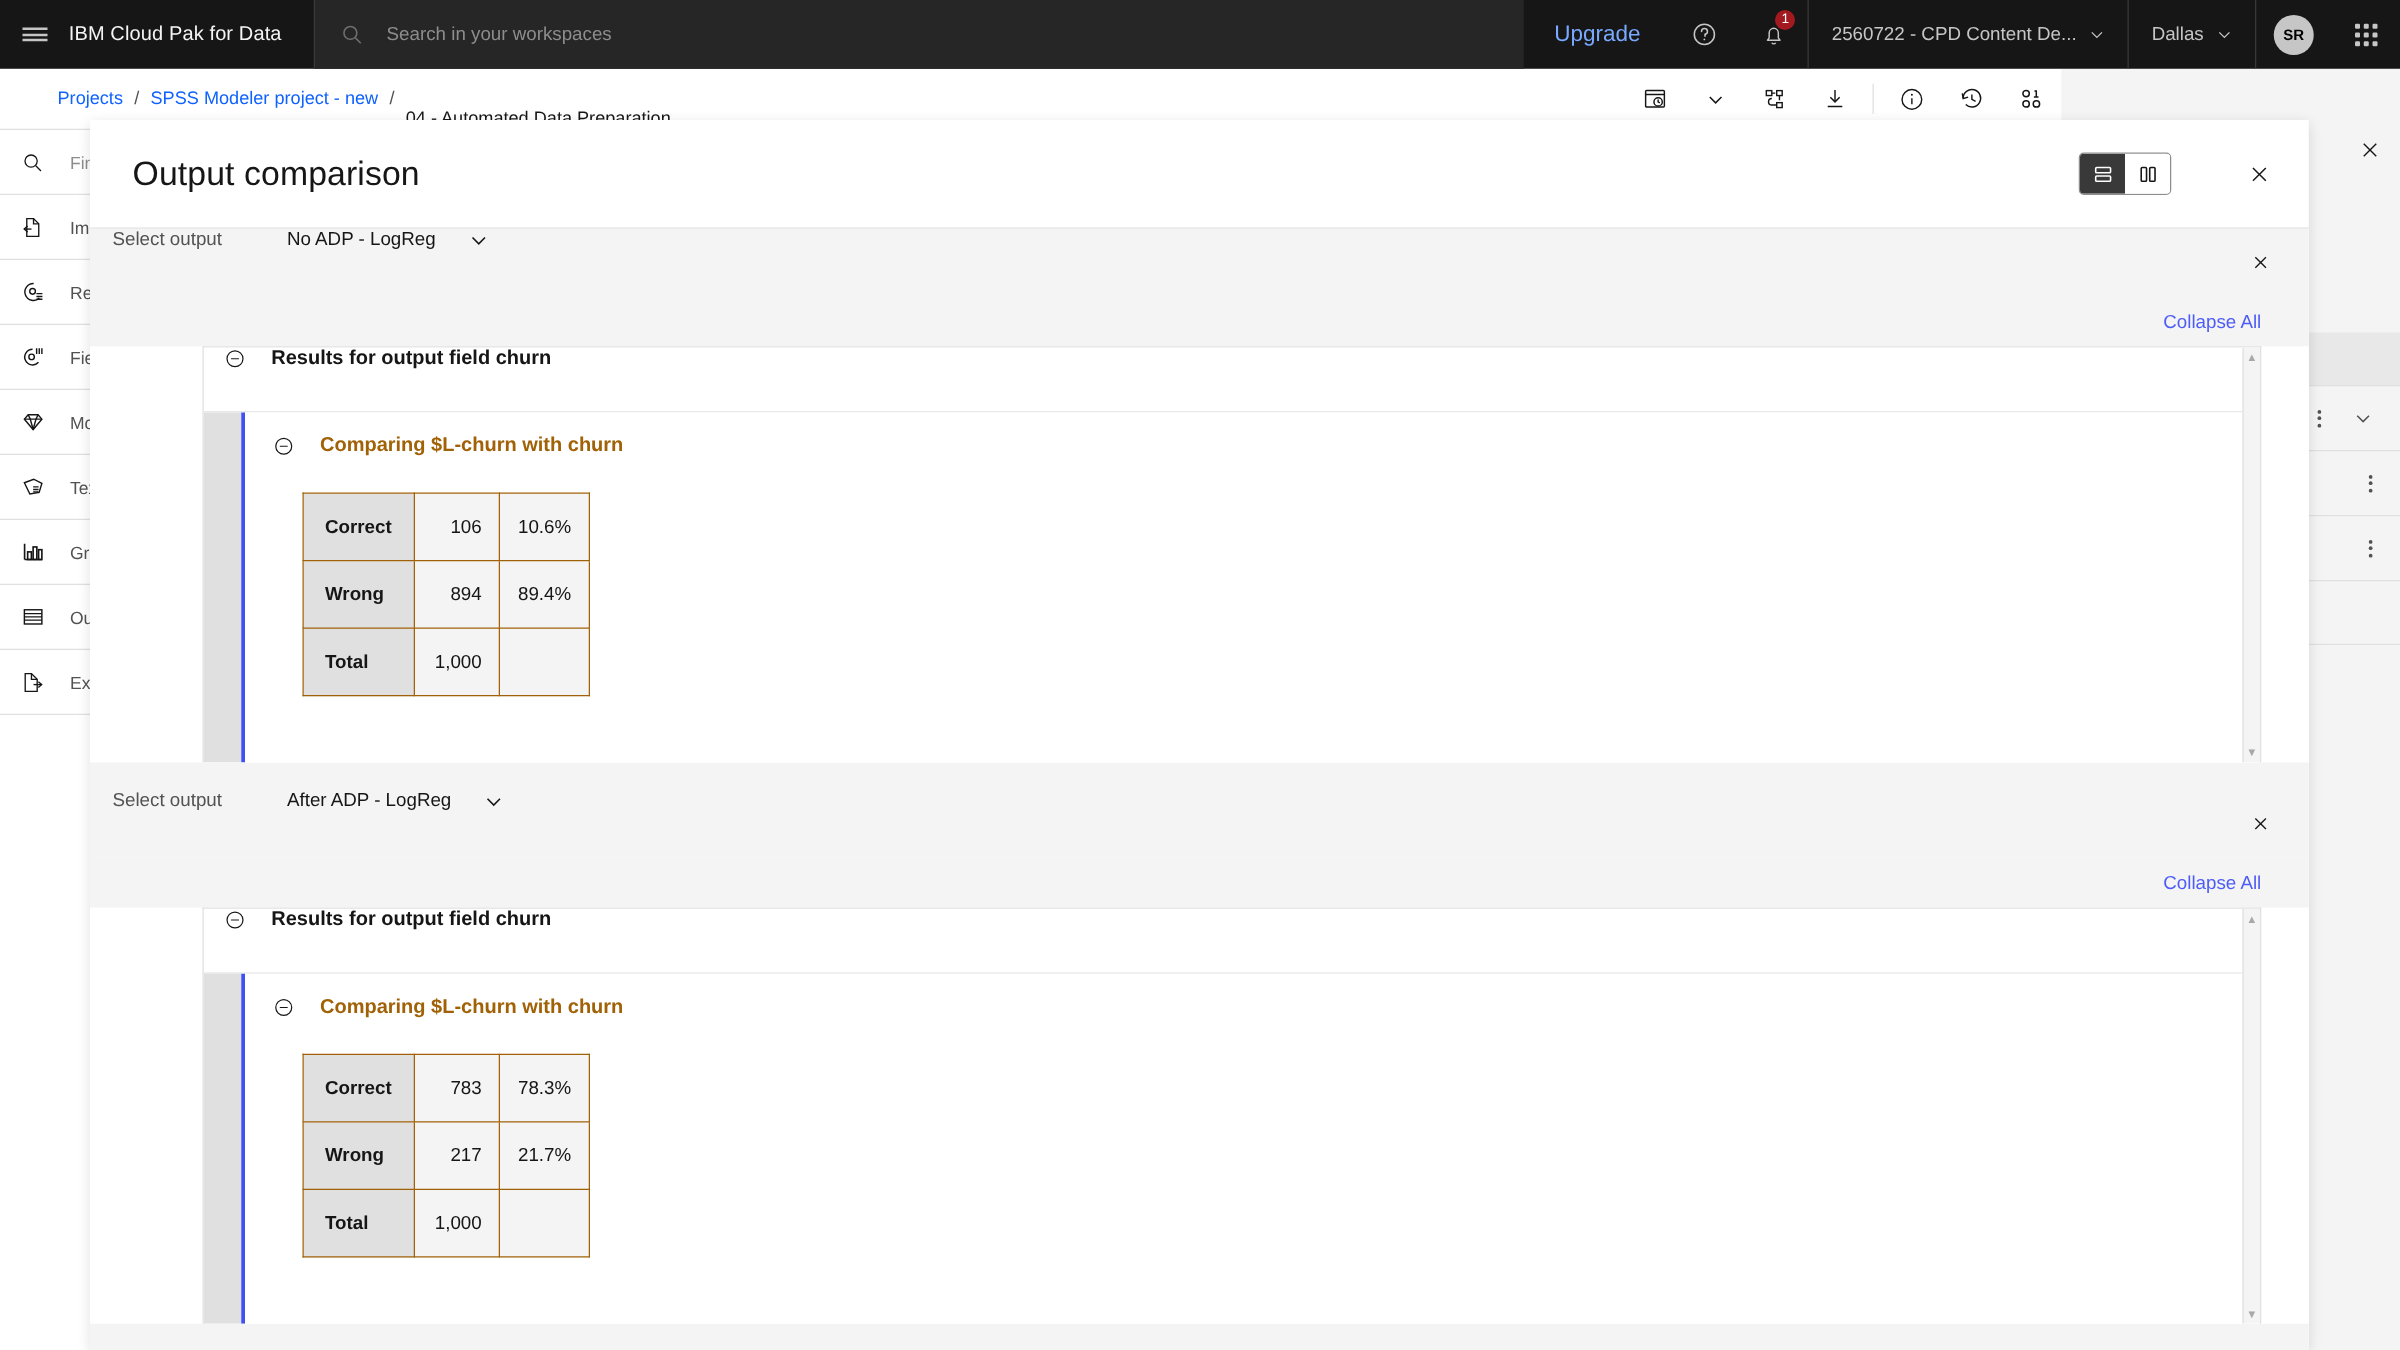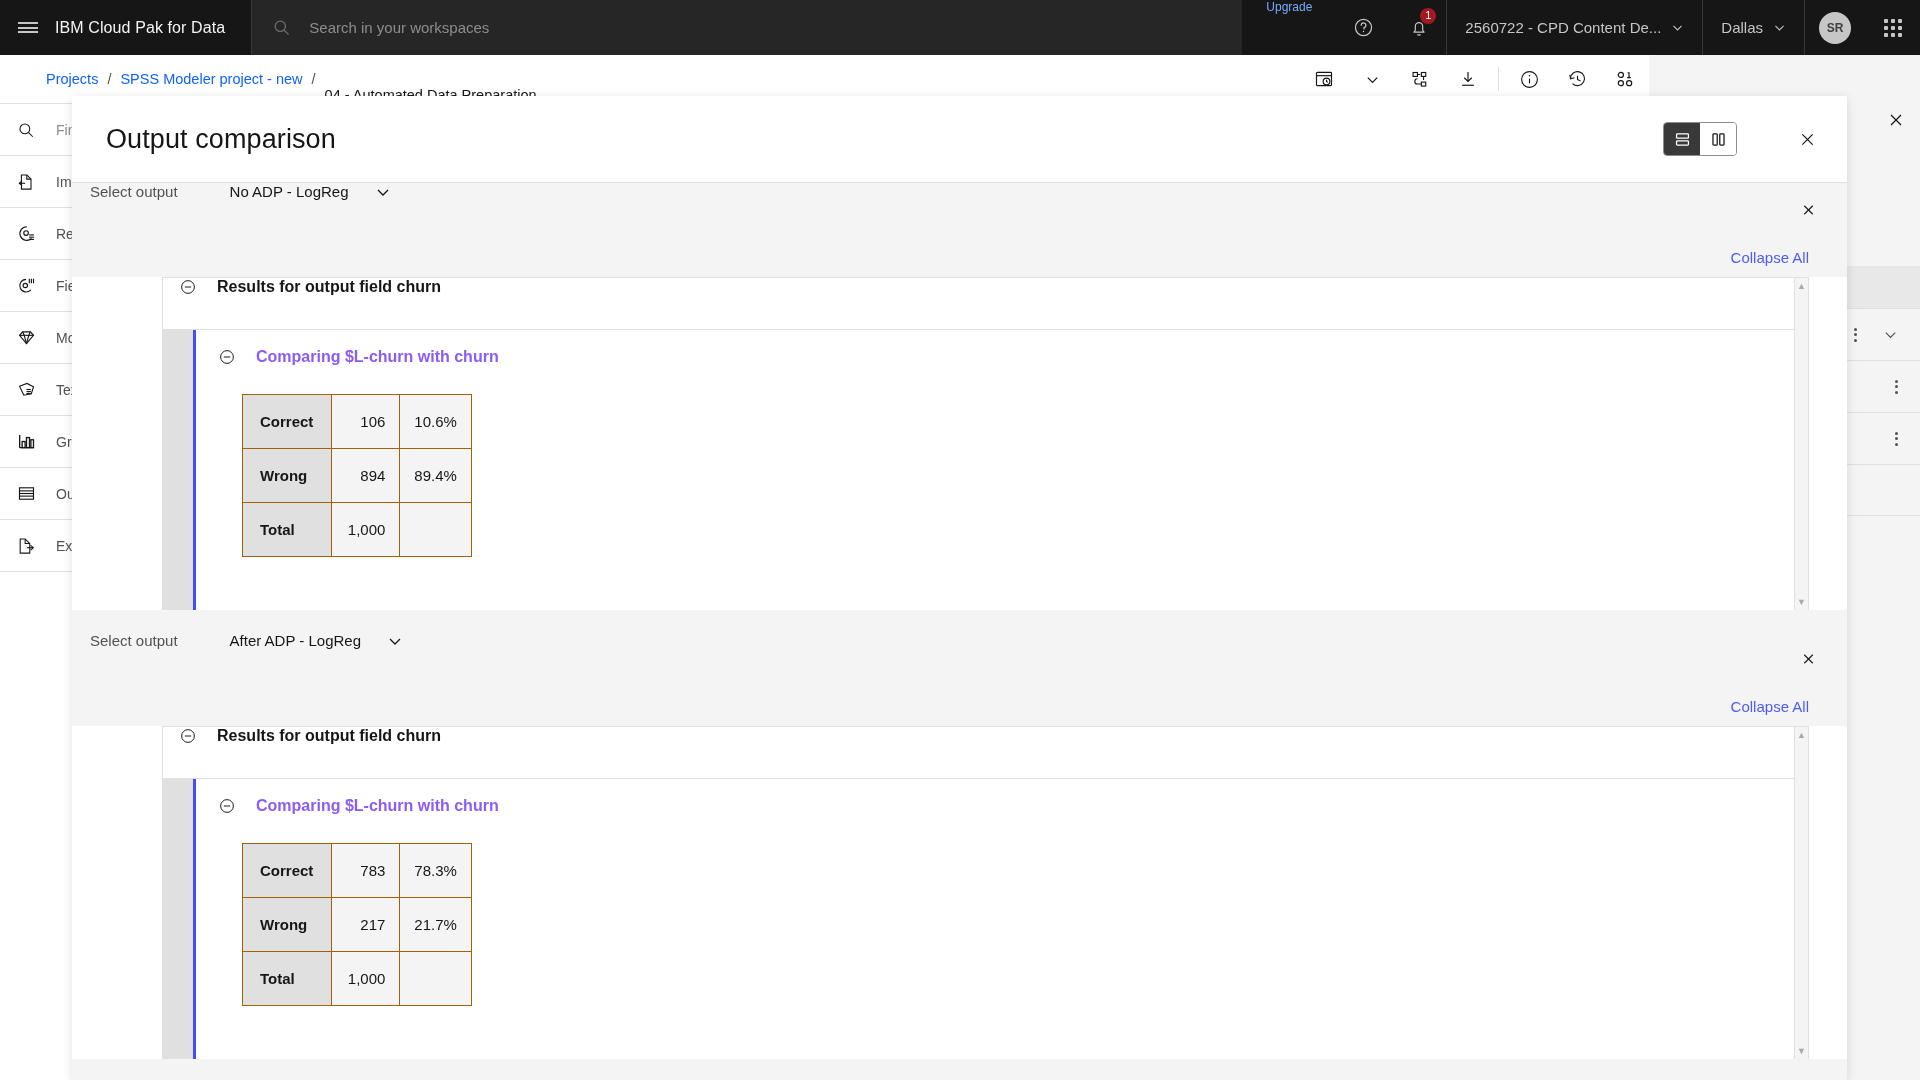--- a/index.html
+++ b/index.html
@@ -42,43 +42,43 @@
   .hdr-search .sicon { margin-right: 18px; opacity: .7; }
   .hdr-search input {
     background: transparent; border: none; outline: none;
     color: #c6c6c6; font-size: 15px;
     font-family: "Liberation Sans", sans-serif;
     width: 100%;
   }
   .hdr-search input::placeholder { color: #8d8d8d; }
   .hdr-right { display: flex; align-items: stretch; margin-left: auto;}
   .hdr-upgrade {
-    display: flex; padding: 0 24px;
-    color: #78a9ff; font-size: 12px; cursor: pointer;
+    display: flex; align-items: center; padding: 0 24px;
+    color: #78a9ff; font-size: 18px; cursor: pointer;
   }
   .hdr-icon-btn {
     width: 55px; display: flex; align-items: center; justify-content: center;
     cursor: pointer; position: relative;
   }
   .notif-badge {
     position: absolute; top: 8px; right: 10px;
     background: #a2191f; color: #fff;
     font-size: 11px; line-height: 15px;
     min-width: 16px; height: 16px; border-radius: 8px;
     text-align: center; padding: 0 3px;
   }
   .hdr-divider { width: 1px; background: #393939; margin: 0; }
   .hdr-account, .hdr-region {
     display: flex; align-items: center; gap: 10px;
     padding: 0 18px; font-size: 15px; color: #c6c6c6;
     cursor: pointer; white-space: nowrap;
   }
   .hdr-avatar {
     width: 32px; height: 32px; border-radius: 50%;
-    background: #c6c6c6; color: #404040;
+    background: #c6c6c6; color: #000000;
     display: flex; align-items: center; justify-content: center;
     font-size: 12px; font-weight: 600;
   }
   .hdr-avatar-wrap { display:flex; align-items:center; padding: 0 14px; cursor:pointer;}
   .hdr-grid { width: 55px; display:flex; align-items:center; justify-content:center; cursor:pointer;}
   .gridicon { display: grid; grid-template-columns: repeat(3, 4px); gap: 3px;}
   .gridicon i { width:4px; height:4px; background:#c6c6c6; display:block; border-radius:1px;}
 
   
   .crumb-bar {
@@ -232,21 +232,21 @@
   .res-head-title { font-size: 16px; font-weight: 700; color: #161616;}
   .res-inner {
     display: flex;
     background: #ffffff;
     height: calc(100% - 52px);
   }
   .gutter { width: 30px; background: #e0e0e0; flex: 0 0 30px;}
   .accent { width: 3px; background: #4050f5; flex: 0 0 3px;}
   .res-content { flex: 1 1 auto; padding: 18px 0 0 22px; background:#ffffff;}
   .cmp-head { display:flex; align-items:center; gap: 20px; margin-bottom: 28px;}
-  .cmp-title { font-size: 16px; font-weight: 700; color:#8b5cf6;}
+  .cmp-title { font-size: 16px; font-weight: 700; color:#a16207;}
 
   table.acc { border-collapse: collapse; margin-left: 24px; }
   table.acc td {
     border: 1px solid #a16207;
     height: 54px; font-size: 15px;
   }
   table.acc td.lab {
     background: #e0e0e0; color: #161616; font-weight: 700;
     padding: 0 18px 0 17px; min-width: 89px;
   }

